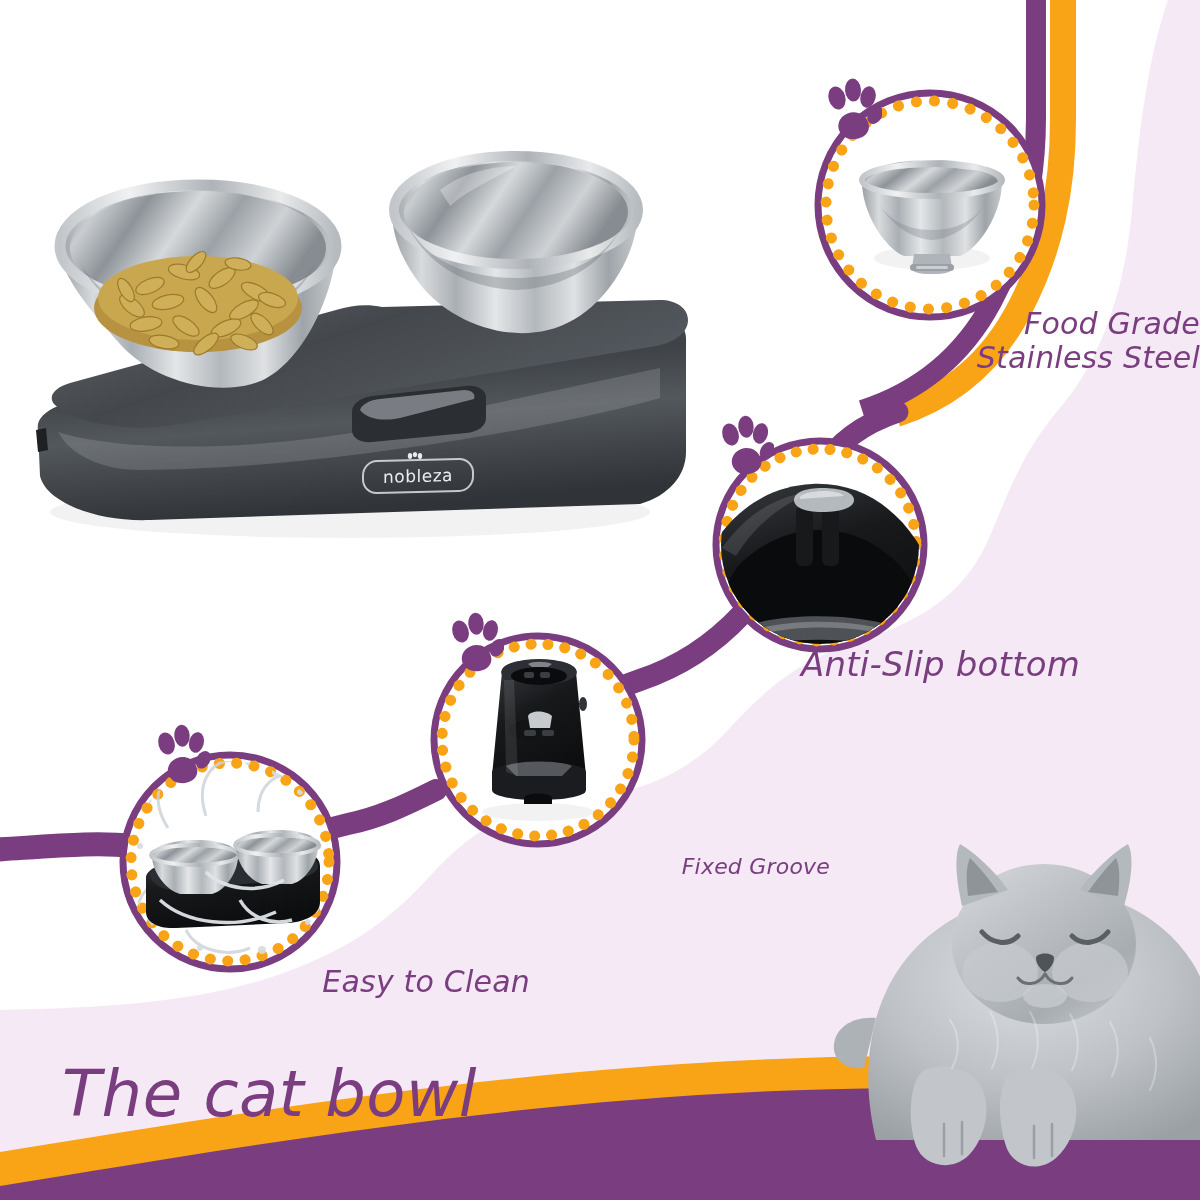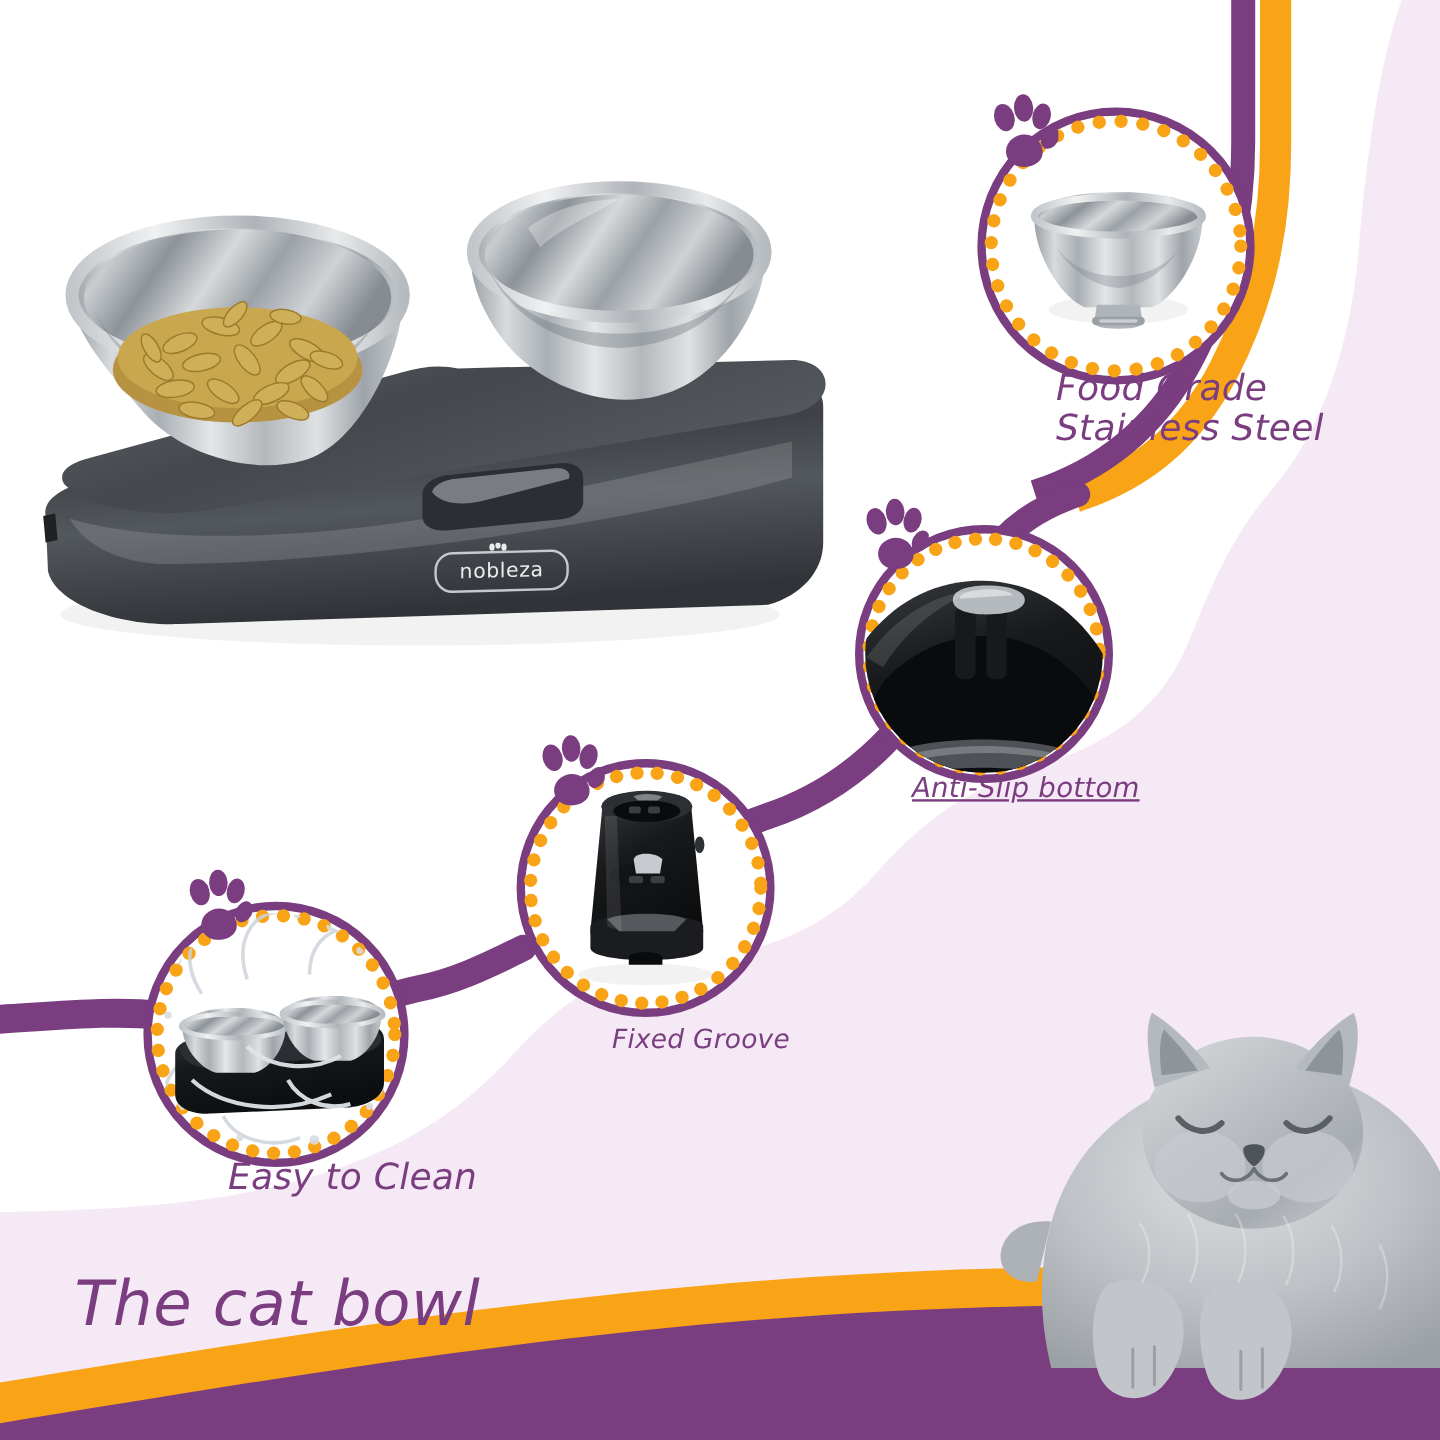--- a/index.html
+++ b/index.html
@@ -15,35 +15,35 @@
 
   
   .feat-label{
     position:absolute;
     color:#7A3D80;
     font-family:"DejaVu Sans", sans-serif;
     font-style:italic;
     font-weight:400;
     letter-spacing:.2px;
     line-height:1.12;
-    text-align:left;
+    text-align:right;
     white-space:pre-line;
     user-select:none;
   }
   #lbl-steel{left:880px;top:307px;width:320px;font-size:30px;}
-  #lbl-anti {left:760px;top:645px;width:320px;font-size:23px;text-decoration:underline;}
+  #lbl-anti {left:760px;top:645px;width:320px;font-size:34px;}
   #lbl-groove{left:510px;top:855px;width:320px;font-size:22px;}
   #lbl-clean {left:190px;top:965px;width:340px;font-size:30px;}
 
   #page-title{
     position:absolute;left:62px;top:1057px;
     color:#7A3D80;
     font-family:"DejaVu Sans", sans-serif;
     font-style:italic;font-weight:400;
-    font-size:52px;letter-spacing:.5px;
+    font-size:64px;letter-spacing:.5px;
     white-space:nowrap;user-select:none;
   }
 
   
   .brand-badge{
     position:absolute;left:362px;top:459px;
     width:108px;height:30px;
     border:2px solid rgba(222,226,230,.85);
     border-radius:15px;
     display:flex;align-items:center;justify-content:center;

